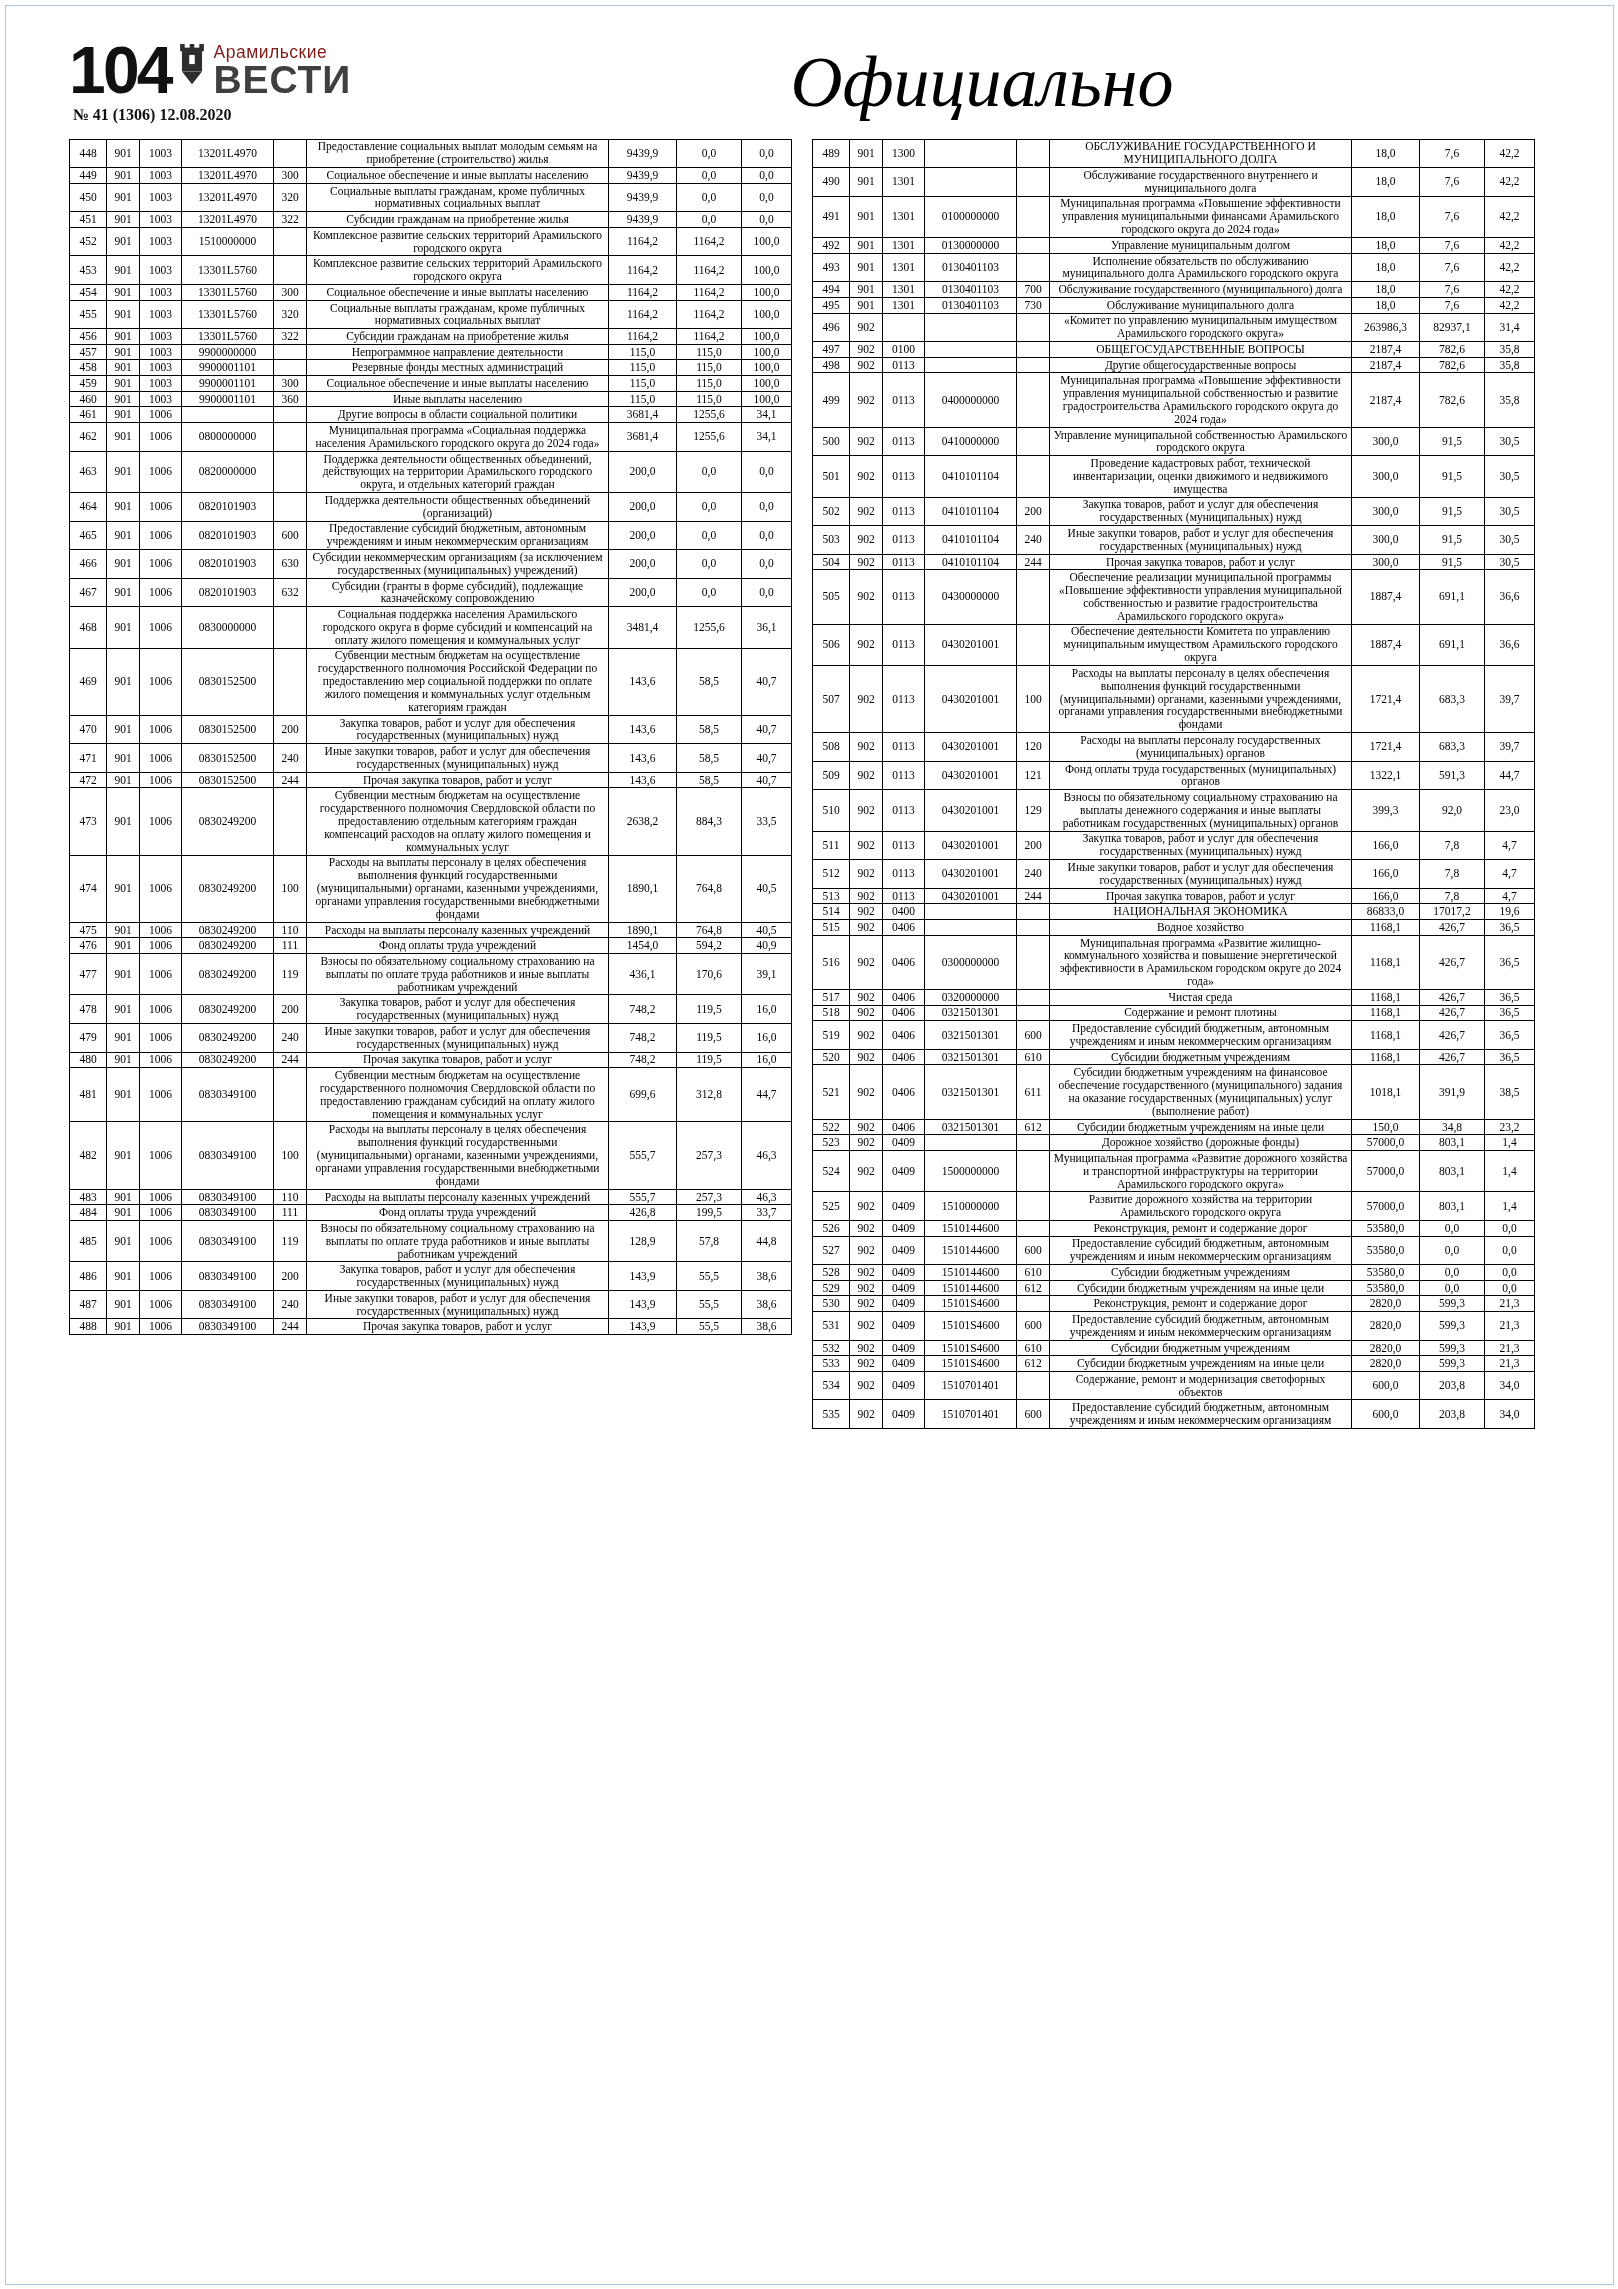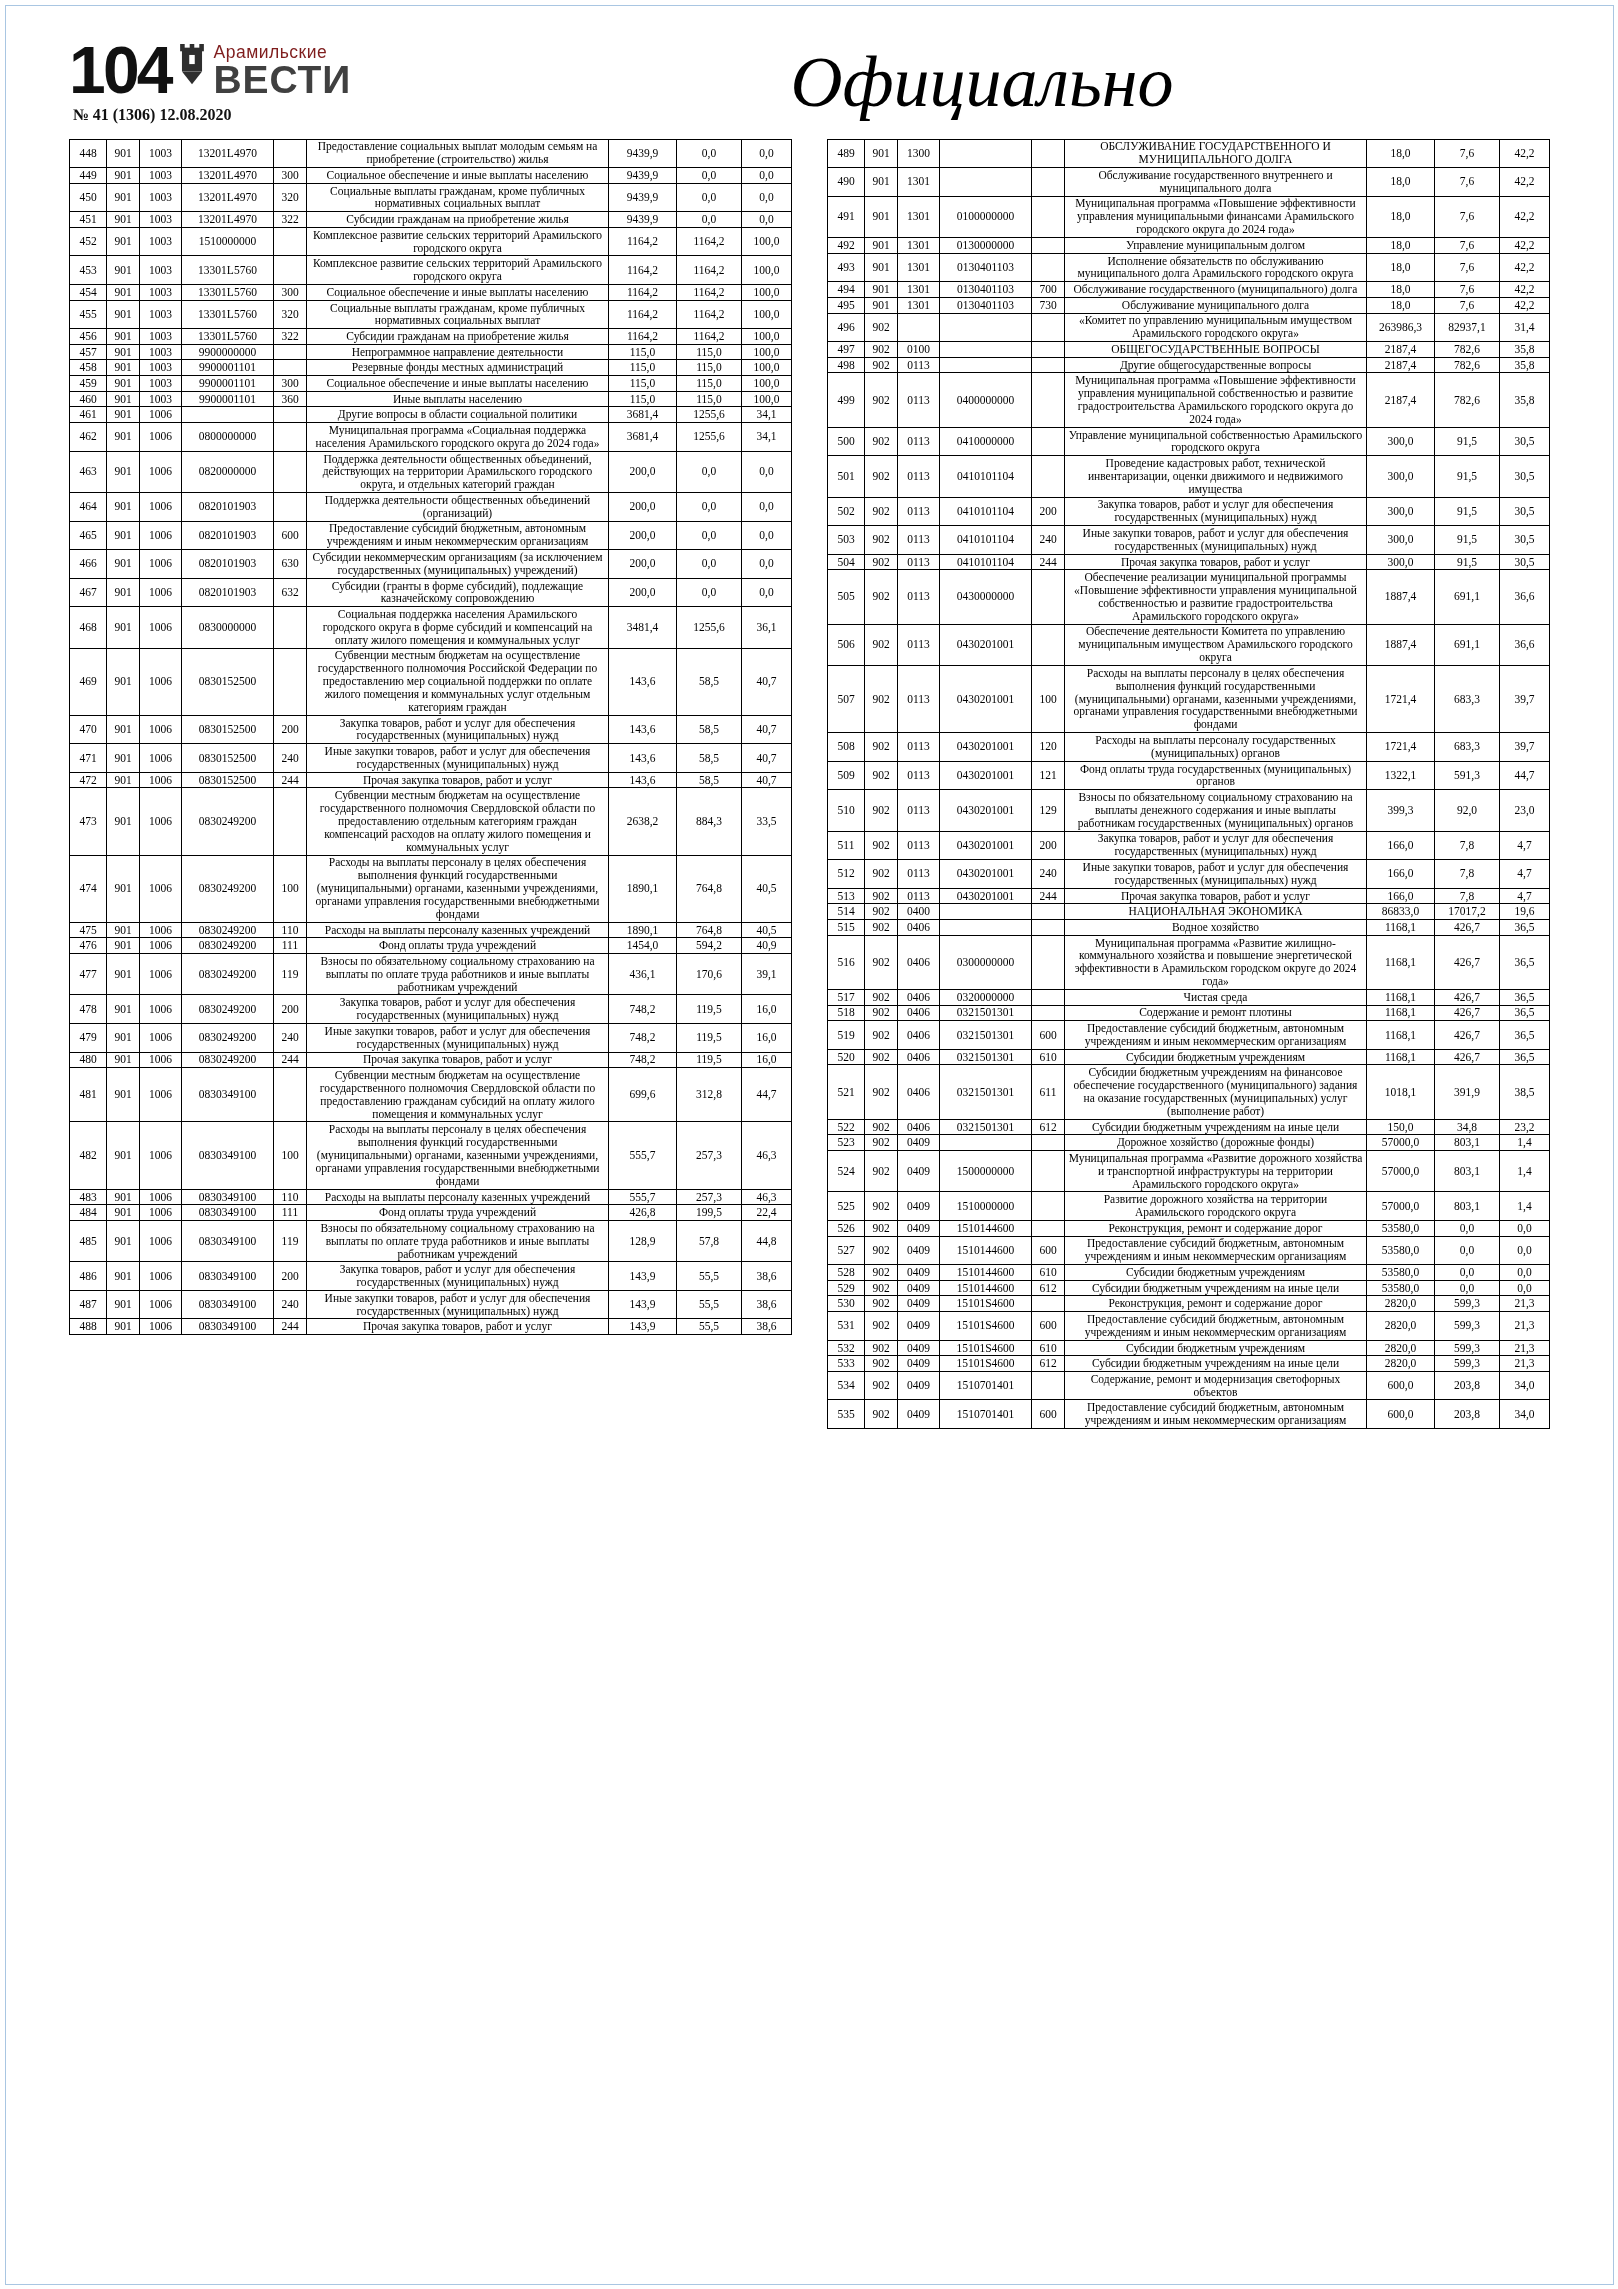--- a/index.html
+++ b/index.html
@@ -29,21 +29,21 @@
     font-family:"Liberation Sans", sans-serif; font-weight:bold;
     font-size:39px; color:#404040; letter-spacing:0.9px; display:block; line-height:0.95;
   }
   .issue-line { font-size:16px; margin-top:7.4px; padding-left:3.7px; color:#111;font-weight:bold; }
   .section-title {
     flex:1; text-align:center; font-family:"Liberation Serif", serif;
     font-style:italic; font-weight:normal; font-size:72px; line-height:1;
     margin-top:3.7px; color:#000;
   }
   
-  .columns { display:flex; gap:20px; padding:0 69px; align-items:flex-start;justify-content:space-between; }
+  .columns { display:flex; gap:20px; padding:0 69px; align-items:flex-start; }
   table.budget {
     border-collapse:collapse; table-layout:fixed; width:723px;
     font-size:11.5px; line-height:1.12; font-family:"Liberation Serif", serif;
   }
   table.budget td {
     border:0.9px solid #000; padding:0.9px 2.8px; vertical-align:middle;
     text-align:center; word-wrap:break-word;
   }
   table.budget td.c5 { text-align:center; }
   table.budget td.c6, table.budget td.c7, table.budget td.c8 { text-align:center; }
@@ -489,21 +489,21 @@
         </tr>
         <tr>
           <td class="c0">484</td>
           <td class="c1">901</td>
           <td class="c2">1006</td>
           <td class="c3">0830349100</td>
           <td class="c4">111</td>
           <td class="c5">Фонд оплаты труда учреждений</td>
           <td class="c6">426,8</td>
           <td class="c7">199,5</td>
-          <td class="c8">22,4</td>
+          <td class="c8">33,7</td>
         </tr>
         <tr>
           <td class="c0">485</td>
           <td class="c1">901</td>
           <td class="c2">1006</td>
           <td class="c3">0830349100</td>
           <td class="c4">119</td>
           <td class="c5">Взносы по обязательному социальному страхованию на выплаты по оплате труда работников и иные выплаты работникам учреждений</td>
           <td class="c6">128,9</td>
           <td class="c7">57,8</td>

